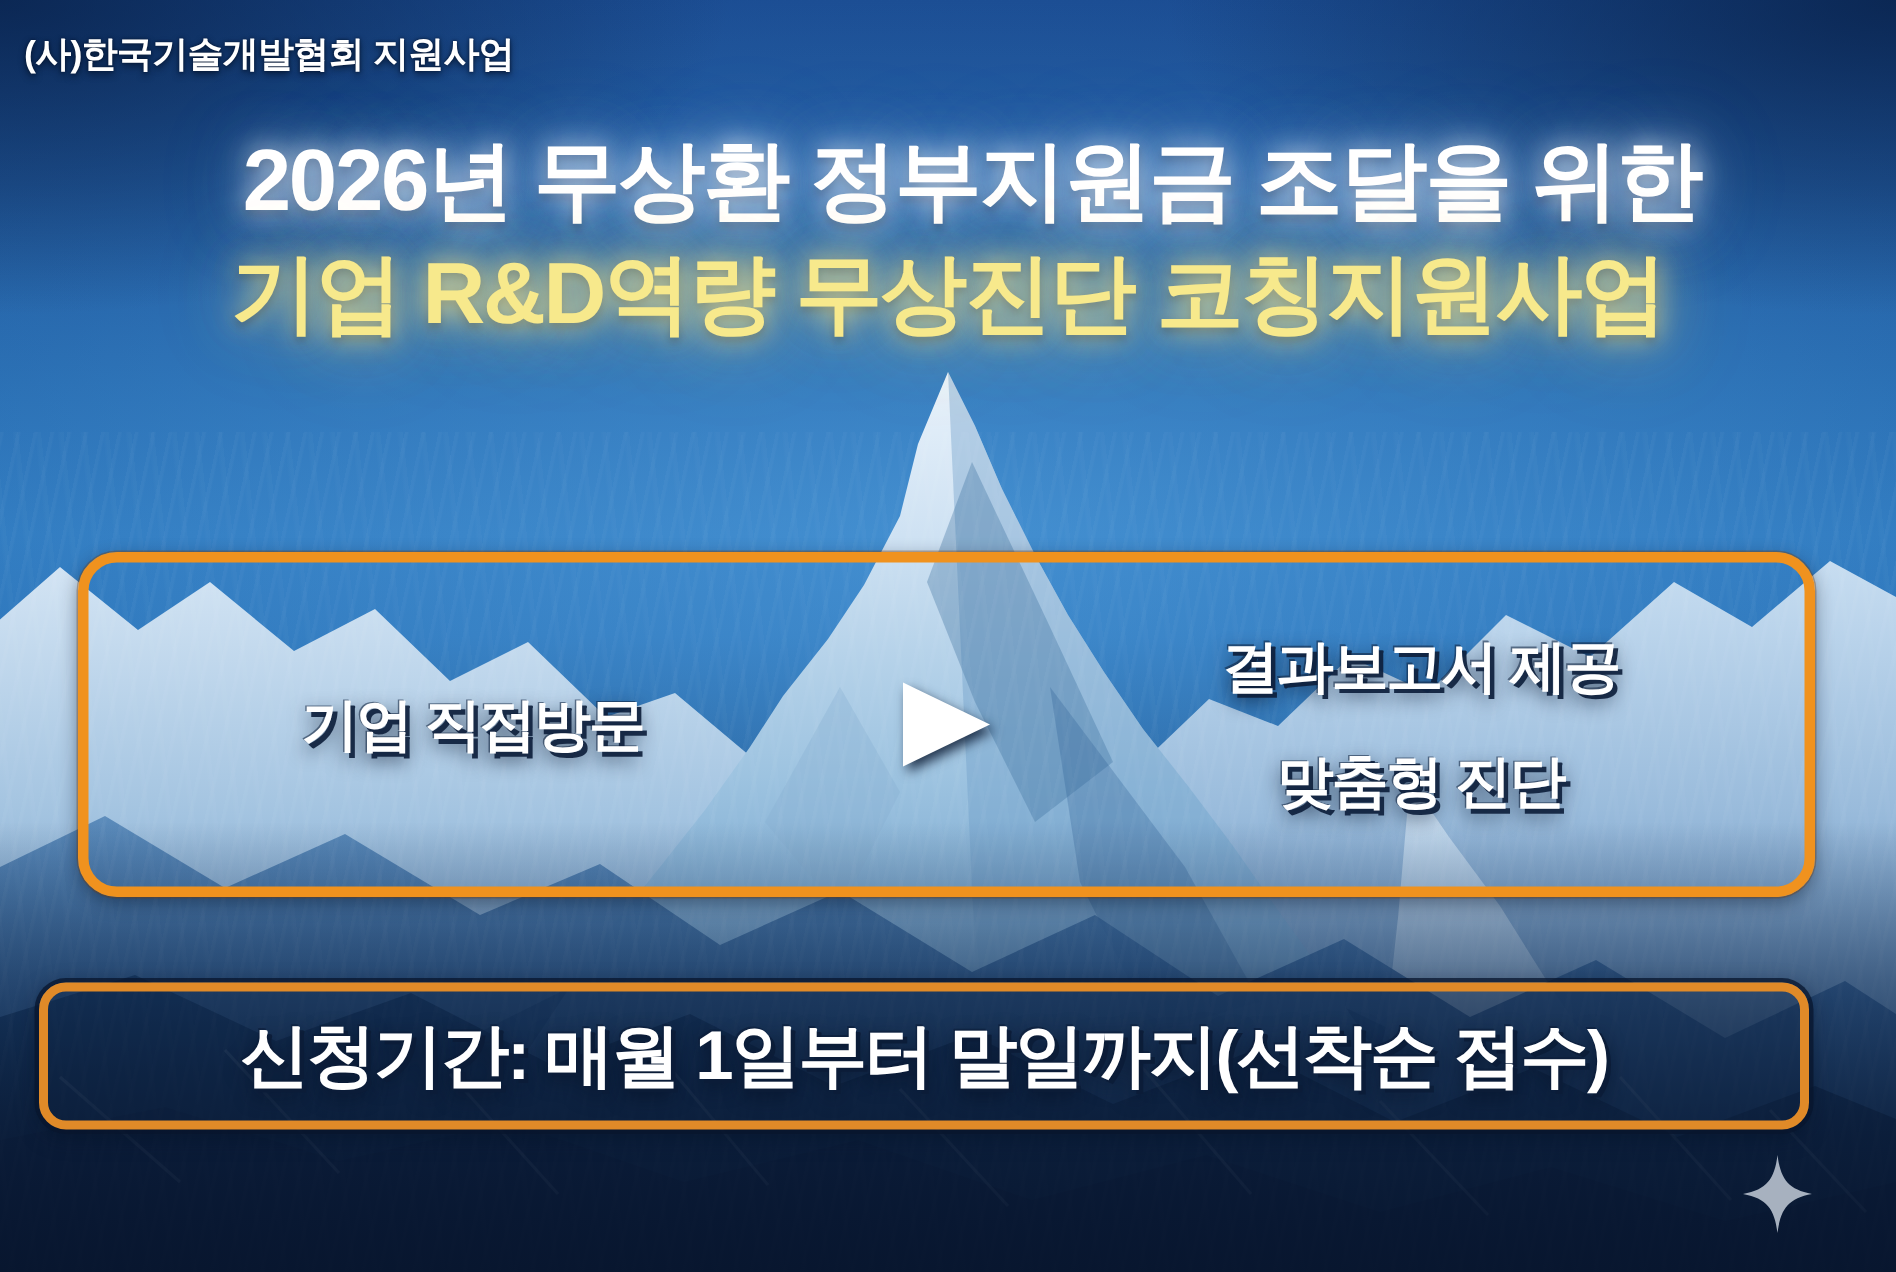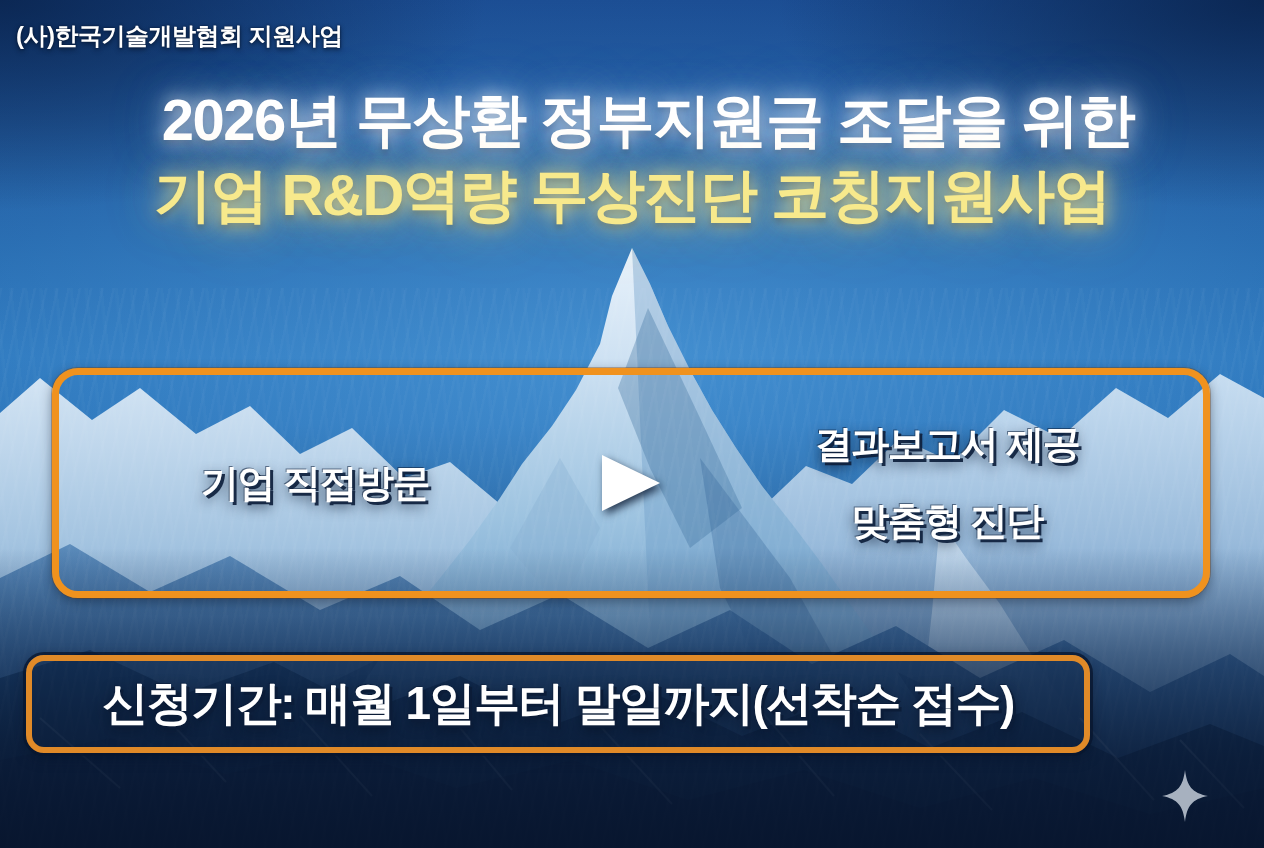--- a/index.html
+++ b/index.html
@@ -187,21 +187,21 @@
     border-bottom: 28px solid transparent;
     border-left: 58px solid #ffffff;
     filter: drop-shadow(3px 4px 4px rgba(6,20,44,.8));
   }
 
   
   .period-box {
     position: absolute;
     left: 26px;
     top: 655px;
-    width: 1064px;
+    width: 1180px;
     height: 98px;
     border: 6px solid #e08a28;
     border-radius: 18px;
     background: rgba(13,32,63,0.30);
     box-shadow:
       0 0 0 3px rgba(8,22,46,.75),
       0 4px 14px rgba(4,16,36,.55);
     display: flex;
     align-items: center;
     justify-content: center;

